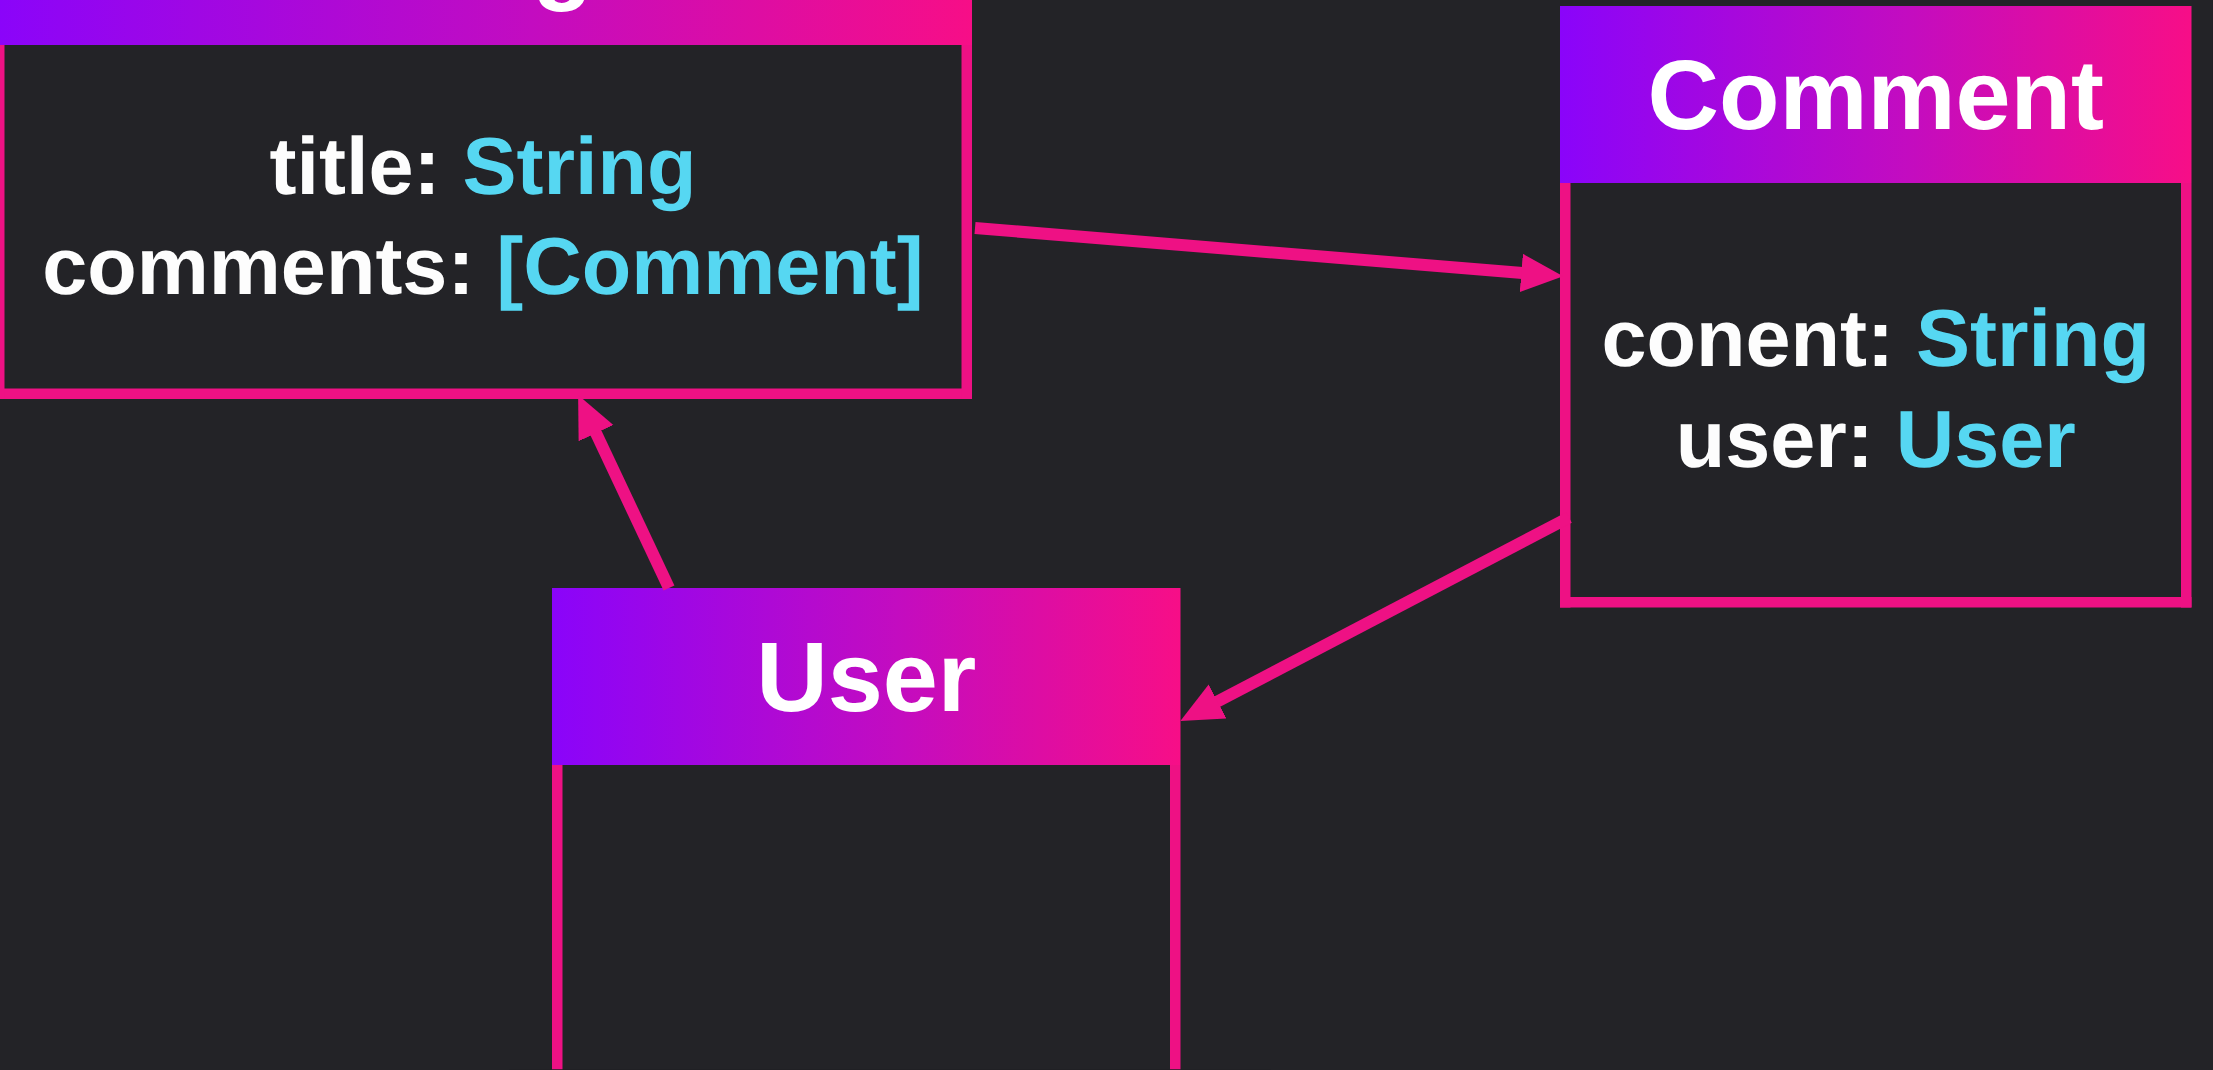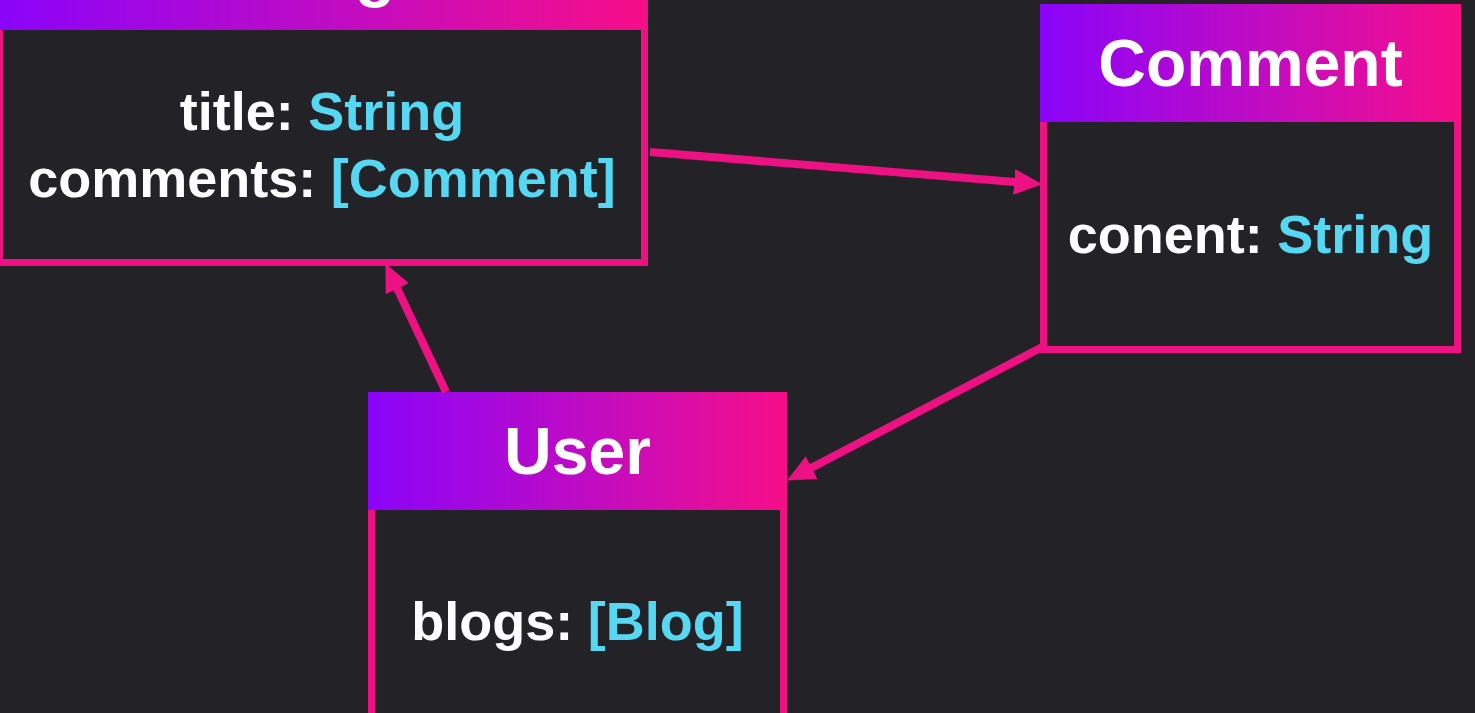--- a/index.html
+++ b/index.html
@@ -21,21 +21,21 @@
     display:flex;flex-direction:column;justify-content:center;align-items:center;
   }
   .field{font-size:54px;line-height:67px;white-space:nowrap;}
   .fname{color:#fdfdfd;margin-right:.27em;}
   .ftype{color:#56d7f2;}
 
   #entity-blog{left:-4px;top:-88px;width:652px;}
   #entity-blog .entity-body{height:236px;}
 
   #entity-comment{left:1040px;top:4px;width:421px;}
-  #entity-comment .entity-body{height:231px;}
+  #entity-comment .entity-body{height:283px;}
 
   #entity-user{left:368px;top:392px;width:419px;}
   #entity-user .entity-body{height:230px;}
 
   #arrows{position:absolute;left:0;top:0;z-index:5;pointer-events:none;}
 </style>
 </head>
 <body>
 
 <div id="canvas">
@@ -55,31 +55,31 @@
   </div>
 
   <div class="entity" id="entity-comment">
     <div class="entity-header">
       <span class="entity-title">Comment</span>
     </div>
     <div class="entity-body">
       <div class="field">
         <span class="fname">conent:</span><span class="ftype">String</span>
       </div>
+      <div class="field">
+        <span class="fname">user:</span><span class="ftype">User</span>
+      </div>
     </div>
   </div>
 
   <div class="entity" id="entity-user">
     <div class="entity-header">
       <span class="entity-title">User</span>
     </div>
     <div class="entity-body">
-      <div class="field">
-        <span class="fname">blogs:</span><span class="ftype">[Blog]</span>
-      </div>
     </div>
   </div>
 
   <svg id="arrows" width="1475" height="713" viewBox="0 0 1475 713">
     <defs>
       <marker id="ah" markerWidth="3.8" markerHeight="3.4" refX="0.1" refY="1.6" orient="auto" markerUnits="strokeWidth">
         <path d="M0,0 L3.5,1.6 L0,3.2 Z" fill="#ee1184"></path>
       </marker>
     </defs>
     <line x1="650" y1="152" x2="1015" y2="182" stroke="#ee1184" stroke-width="8" marker-end="url(#ah)"></line>

